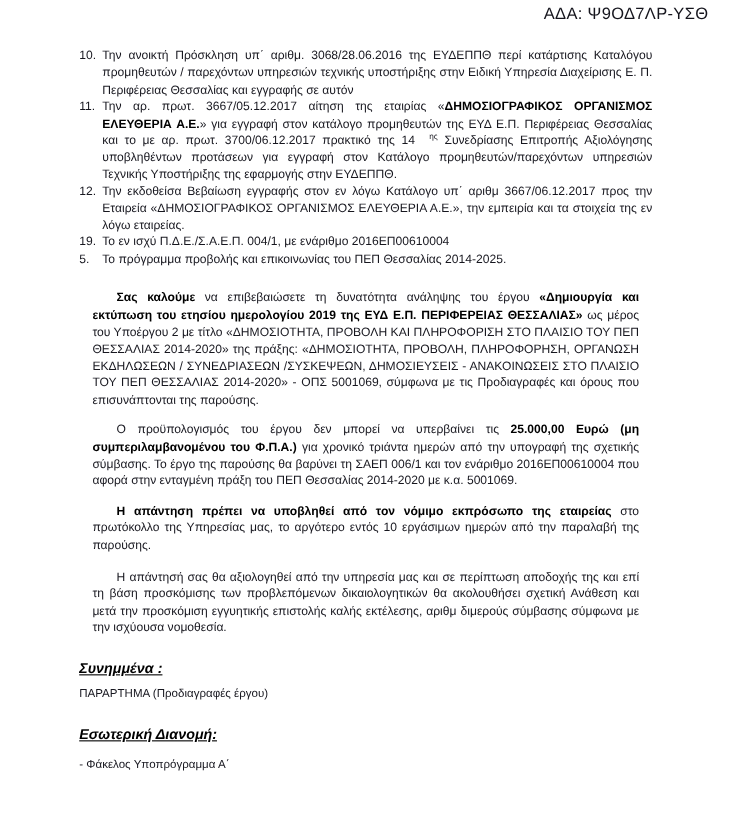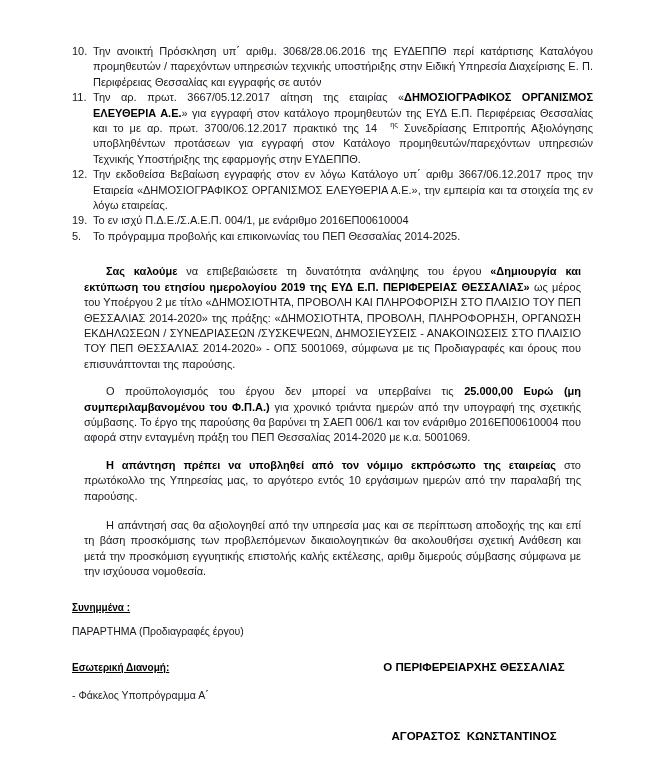--- a/index.html
+++ b/index.html
@@ -27,39 +27,40 @@
   .li .num { position:absolute; left:0; top:0; }
   .b { font-weight:bold; color:#000; }
   sup { font-size:7.5px; line-height:0; vertical-align:super;margin-left:13px; }
   .para { margin:12px; text-indent:22px; }
   .para-invite { margin-top:20px; }
   .para-budget { margin-top:11px; }
   .para-reply  { margin-top:10px; }
   .para-eval   { margin-top:14px; }
   .attach { margin-top:20px; text-align:left; }
   .label-biu {
-    font-weight:bold; text-decoration:underline;
-    font-size:10px; color:#000;
+    font-weight:bold; font-style:italic; text-decoration:underline;
+    font-size:13px; color:#000;
   }
   .attach-item { margin-top:9px; font-size:10.5px; }
   .footer-row { display:flex; margin-top:21px; text-align:left;gap:34px; }
   .footer-left { flex:0 0 262px; }
   .internal-item { margin-top:12px; font-size:10.5px; }
   .footer-right {
     flex:0 0 212px; margin-left:auto; margin-right:33px;
     text-align:center;
   }
   .sig-title { font-weight:bold; font-size:11.5px; color:#000; white-space:pre; }
   .sig-name  { font-weight:bold; font-size:11.5px; color:#000; white-space:pre; margin-top:53px; }
 </style>
 </head>
 <body>
 
 <div class="page">
 
+  <div class="ada">ΑΔΑ: Ψ9ΟΔ7ΛΡ-ΥΣΘ</div>
 
   <main class="content">
 
     <div class="numlist">
 
       <div class="li">
         <span class="num">10.</span>
         <span>Την ανοικτή Πρόσκληση υπ΄ αριθμ. 3068/28.06.2016 της ΕΥΔΕΠΠΘ περί κατάρτισης Καταλόγου προμηθευτών / παρεχόντων υπηρεσιών τεχνικής υποστήριξης στην Ειδική Υπηρεσία Διαχείρισης Ε. Π. Περιφέρειας Θεσσαλίας και εγγραφής σε αυτόν</span>
       </div>
 
@@ -96,20 +97,16 @@
     <div class="attach">
       <div class="label-biu">Συνημμένα :</div>
       <div class="attach-item">ΠΑΡΑΡΤΗΜΑ (Προδιαγραφές έργου)</div>
     </div>
 
     <div class="footer-row">
       <div class="footer-left">
         <div class="label-biu">Εσωτερική Διανομή:</div>
         <div class="internal-item">- Φάκελος Υποπρόγραμμα Α΄</div>
       </div>
-      <div class="footer-right">
-        <div class="sig-title">Ο ΠΕΡΙΦΕΡΕΙΑΡΧΗΣ ΘΕΣΣΑΛΙΑΣ</div>
-        <div class="sig-name">ΑΓΟΡΑΣΤΟΣ  ΚΩΝΣΤΑΝΤΙΝΟΣ</div>
-      </div>
     </div>
 
   </main>
 </div>
 
 </body></html>

